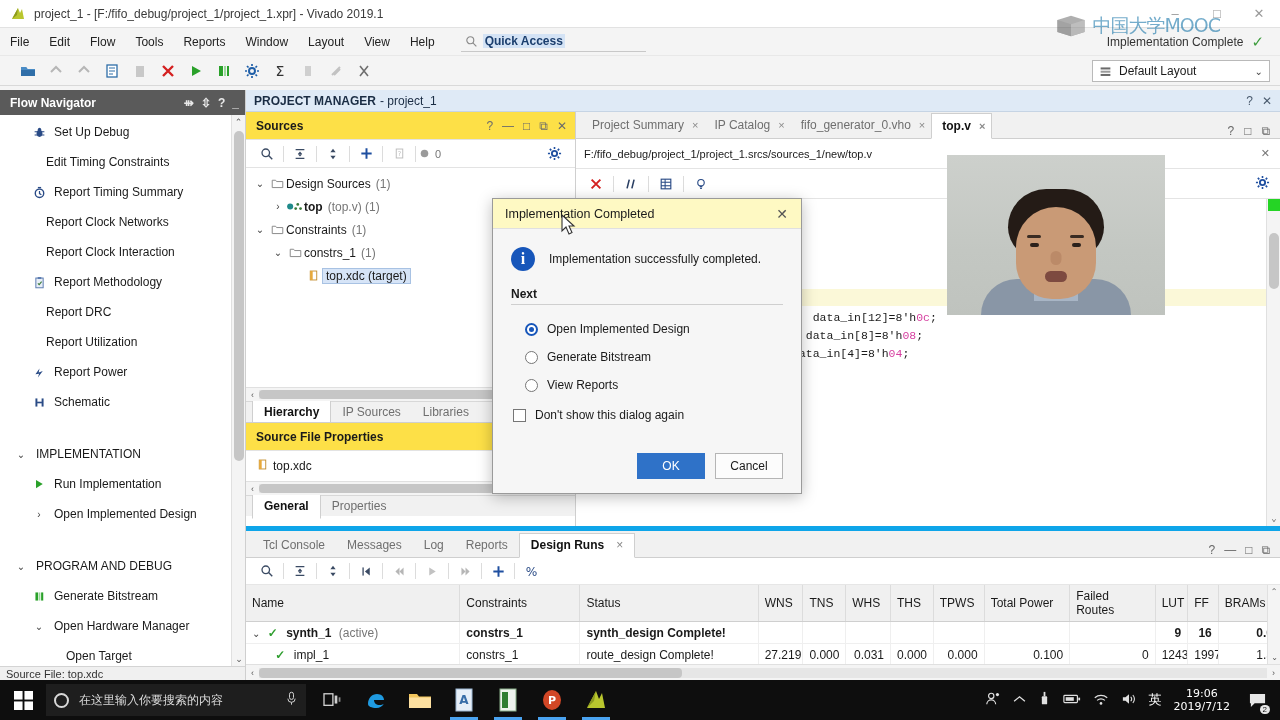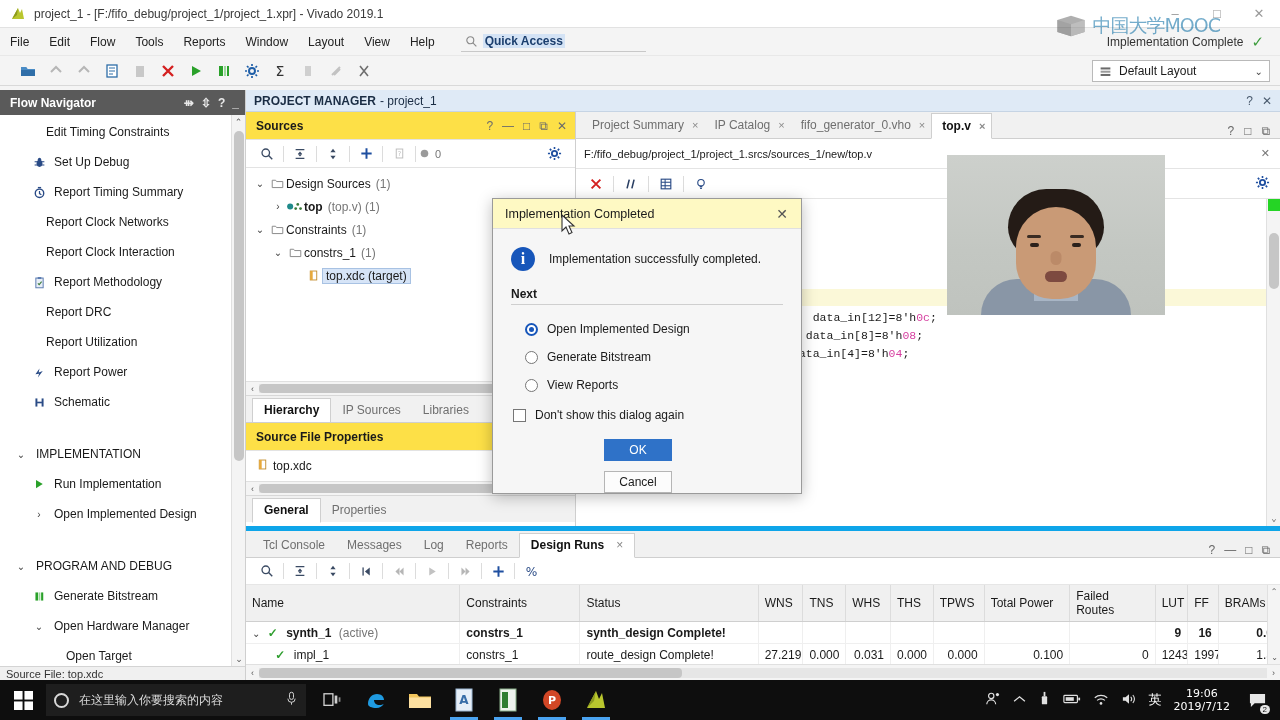--- a/index.html
+++ b/index.html
@@ -102,21 +102,21 @@
   .tr { height:23px; display:flex; align-items:center; white-space:nowrap; }
   .tr .tw { width:16px; display:flex; justify-content:center; color:#444; font-size:10px; }
   .tr .tico { width:18px; display:flex; justify-content:center; align-items:center; }
   .muted { color:#767676; }
   .selbox { background:#d6e4f7; border:1px solid #a8c2e3; padding:0 3px; }
   .hsb { height:14px; background:#f4f4f4; border-top:1px solid #e0e0e0; display:flex;
          align-items:center; position:relative; }
   .hsb .arrl,.hsb .arrr { width:13px; text-align:center; font-size:9px; color:#555; }
   .hsb .htrack { flex:1; height:9px; background:#e6e6e6; position:relative; }
   .hsb .hthumb { position:absolute; top:0; height:9px; background:#c6c6c6; border-radius:4px; }
-  .tabstrip { height:27px; display:flex; align-items:flex-end; background:#f1f1f1;
+  .tabstrip { height:21px; display:flex; align-items:center; background:#f1f1f1;
               border-top:1px solid #d8d8d8; padding-left:6px; }
   .tabx { padding:4px 11px 5px 11px; font-size:12px; color:#6f6f6f; }
   .tabx.active { background:#fff; color:#111; font-weight:bold; border:1px solid #cfcfcf;
                  border-bottom:1px solid #fff; margin-bottom:-1px; }
 
   .sfp { height:104px; border-top:1px solid #cfcfcf; background:#fff;
          display:flex; flex-direction:column; }
   .sfp-row { height:30px; display:flex; align-items:center; padding-left:10px; font-size:12px; }
   .sfp-arrow { margin-left:auto; margin-right:12px; color:#26488c; font-size:15px; }
 
@@ -214,21 +214,21 @@
               margin-bottom:10px; }
   .radio-row { display:flex; align-items:center; gap:9px; height:28px; padding-left:14px; font-size:12px;}
   .radio { width:13px; height:13px; border-radius:50%; border:1px solid #767676; background:#fff;
            display:flex; align-items:center; justify-content:center; flex:none; }
   .radio.on { border:2px solid #1756ba; }
   .radio.on i { width:5px; height:5px; border-radius:50%; background:#1756ba; display:block; }
   .cb-row { display:flex; align-items:center; gap:9px; height:28px; padding-left:2px;
             font-size:12px; margin-top:2px;}
   .cbox { width:13px; height:13px; border:1px solid #767676; background:#fff; flex:none; }
   .dlg-foot { height:54px; display:flex; align-items:center; justify-content:flex-end;
-              gap:10px; padding-right:18px;flex-direction:column; }
+              gap:10px; padding-right:18px; }
   .btn { min-width:68px; height:26px; display:flex; align-items:center; justify-content:center;
          font-size:12px; border:1px solid #b5b5b5; background:#fcfcfc; }
   .btn.primary { background:#2f72c8; border:1px solid #2f72c8; color:#fff; }
   .cursor-ptr { position:absolute; left:560px; top:214px; z-index:60; }
 
   
   .taskbar { position:absolute; left:0; bottom:0; width:1280px; height:40px; background:#0e0e0e;
              display:flex; align-items:center; z-index:80; }
   .start { width:46px; height:40px; display:flex; align-items:center; justify-content:center; }
   .searchbox { width:260px; height:32px; background:#1e1e1e; display:flex; align-items:center;
@@ -396,33 +396,33 @@
         <span class="fn-tools">
           <span>⇻</span>
           <span>⇳</span>
           <span>?</span>
           <span>_</span>
         </span>
       </div>
       <div class="fn-body">
         <div class="fn-list">
 
-          <div class="fn-row fn-indent1">
-            <span>Edit Timing Constraints</span>
-          </div>
-
           <div class="fn-row fn-indent2">
             <span class="fn-ico">
               <svg width="13" height="13" viewBox="0 0 16 16">
                   <ellipse cx="8" cy="9" rx="3.6" ry="4.4" fill="#2a4b86"></ellipse>
                   <circle cx="8" cy="4" r="2" fill="#2a4b86"></circle>
                   <path d="M2 7h3M11 7h3M2 11h3M11 11h3" stroke="#2a4b86" stroke-width="1.3"></path>
                 </svg>
             </span>
             <span>Set Up Debug</span>
+          </div>
+
+          <div class="fn-row fn-indent1">
+            <span>Edit Timing Constraints</span>
           </div>
 
           <div class="fn-row fn-indent2">
             <span class="fn-ico">
               <svg width="13" height="13" viewBox="0 0 16 16">
                   <circle cx="8" cy="9" r="5.2" fill="none" stroke="#2a4b86" stroke-width="1.7"></circle>
                   <path d="M8 6v3.3l2.3 1.4" stroke="#2a4b86" stroke-width="1.5" fill="none"></path>
                   <path d="M6 2h4" stroke="#2a4b86" stroke-width="1.7"></path>
                 </svg>
             </span>

